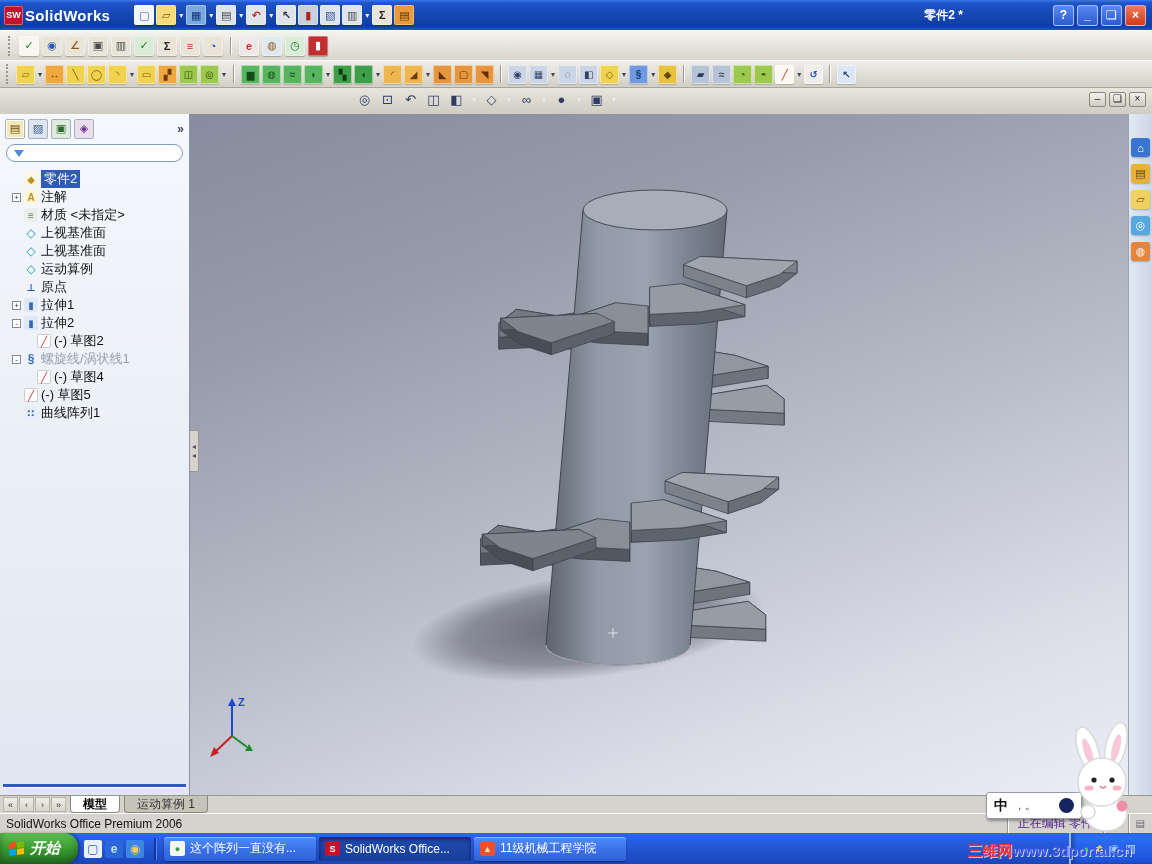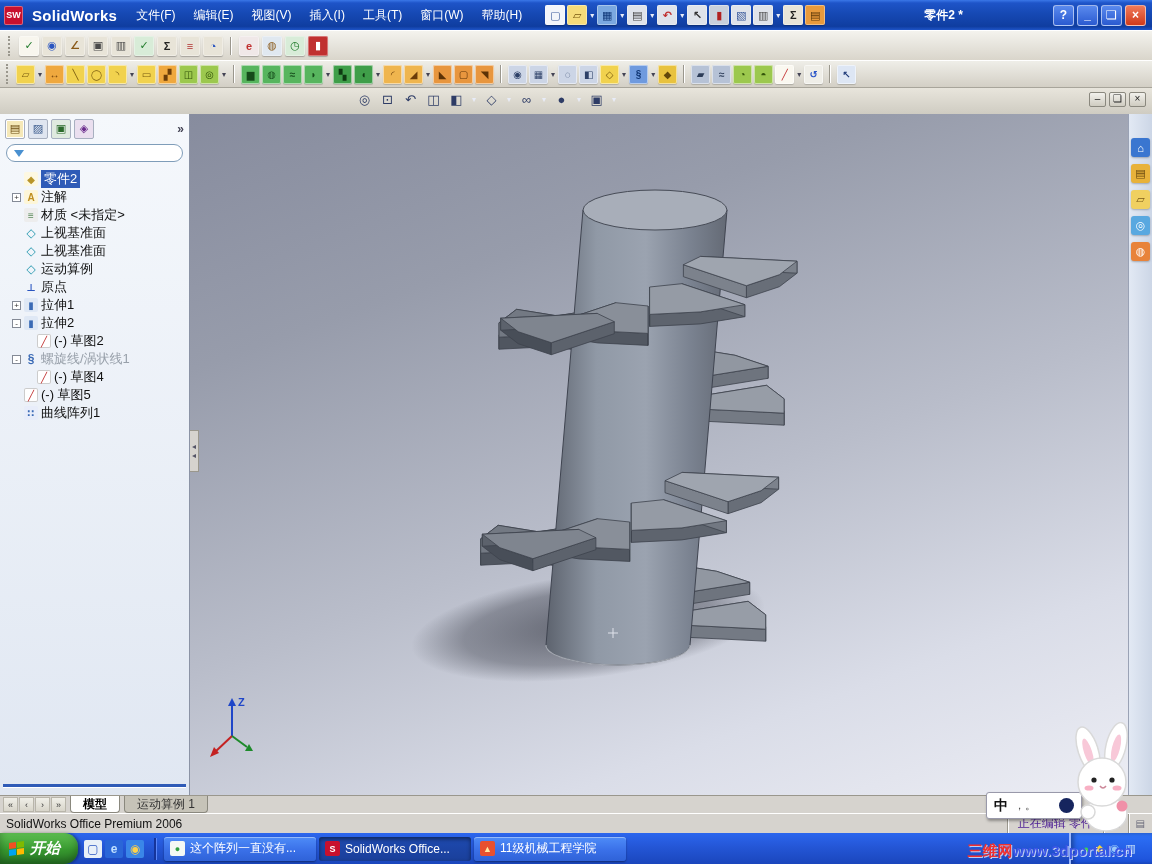--- a/index.html
+++ b/index.html
@@ -2,21 +2,21 @@
 <html><head>
 <meta charset="utf-8">
 <style>
 *{margin:0;padding:0;box-sizing:border-box;font-family:"Liberation Sans","DejaVu Sans",sans-serif;}
 html,body{width:1152px;height:864px;overflow:hidden;background:#000;}
 #app{position:relative;width:1152px;height:864px;font-size:12px;background:#d6d3ce;}
 
 
 #titlebar{height:30px;background:linear-gradient(180deg,#3a77e8 0%,#1e54c8 10%,#1649b4 45%,#0f3da0 88%,#1e54c8 100%);display:flex;align-items:center;color:#fff;padding:0 4px;}
 .logo-badge{width:19px;height:19px;background:#c8102e;color:#fff;font-weight:bold;font-size:9px;display:flex;align-items:center;justify-content:center;border:1px solid rgba(255,255,255,.35);border-radius:2px;flex:none;}
-.logo-text{font-weight:bold;font-size:15px;margin:0 10px 0 9px;letter-spacing:.3px;}
+.logo-text{font-weight:bold;font-size:15px;margin:0 10px 0 2px;letter-spacing:.3px;}
 #menus{display:flex;}
 .menu{padding:4px 9px;font-size:12px;color:#fff;cursor:default;}
 .stdicons{display:flex;align-items:center;gap:2px;margin-left:14px;}
 .ticon{width:20px;height:20px;border-radius:2px;display:flex;align-items:center;justify-content:center;font-size:11px;font-weight:bold;box-shadow:inset 0 0 0 1px rgba(255,255,255,.35),0 1px 1px rgba(0,0,0,.25);flex:none;}
 .caret{font-size:8px;color:#e8ecf8;margin:0 1px;flex:none;}
 #toolbar2 .caret,#toolbar3 .caret{color:#445;}
 .tsep{width:2px;height:18px;margin:0 4px;border-left:1px solid #9a978d;border-right:1px solid #fff;flex:none;}
 #doc-title{margin-left:auto;font-size:12px;font-weight:bold;white-space:nowrap;}
 #winctl{display:flex;gap:3px;margin-left:90px;margin-right:2px;}
 .winbtn{width:21px;height:21px;border-radius:3px;border:1px solid rgba(255,255,255,.55);background:linear-gradient(#5a8aee,#2a5ad0);color:#fff;font-weight:bold;font-size:12px;display:flex;align-items:center;justify-content:center;}
@@ -111,29 +111,20 @@
 #watermark .wm-url{color:#3b55e6;}
 </style>
 </head>
 <body>
 
 <div id="app">
 
   <div id="titlebar">
     <span class="logo-badge">SW</span>
     <span class="logo-text">SolidWorks</span>
-    <div id="menus">
-        <span class="menu">文件(F)</span>
-        <span class="menu">编辑(E)</span>
-        <span class="menu">视图(V)</span>
-        <span class="menu">插入(I)</span>
-        <span class="menu">工具(T)</span>
-        <span class="menu">窗口(W)</span>
-        <span class="menu">帮助(H)</span>
-      </div>
     <div class="stdicons" id="stdicons">
         <span class="ticon" style="background: rgb(242, 245, 250); color: rgb(58, 90, 156);">▢</span>
         <span class="ticon" style="background: rgb(245, 220, 122); color: rgb(122, 90, 16);">▱</span>
         <span class="caret">▾</span>
         <span class="ticon" style="background: rgb(122, 168, 224); color: rgb(18, 58, 122);">▦</span>
         <span class="caret">▾</span>
         <span class="ticon" style="background: rgb(223, 227, 234); color: rgb(74, 74, 74);">▤</span>
         <span class="caret">▾</span>
         <span class="ticon" style="background: rgb(223, 227, 234); color: rgb(192, 48, 48);">↶</span>
         <span class="caret">▾</span>

